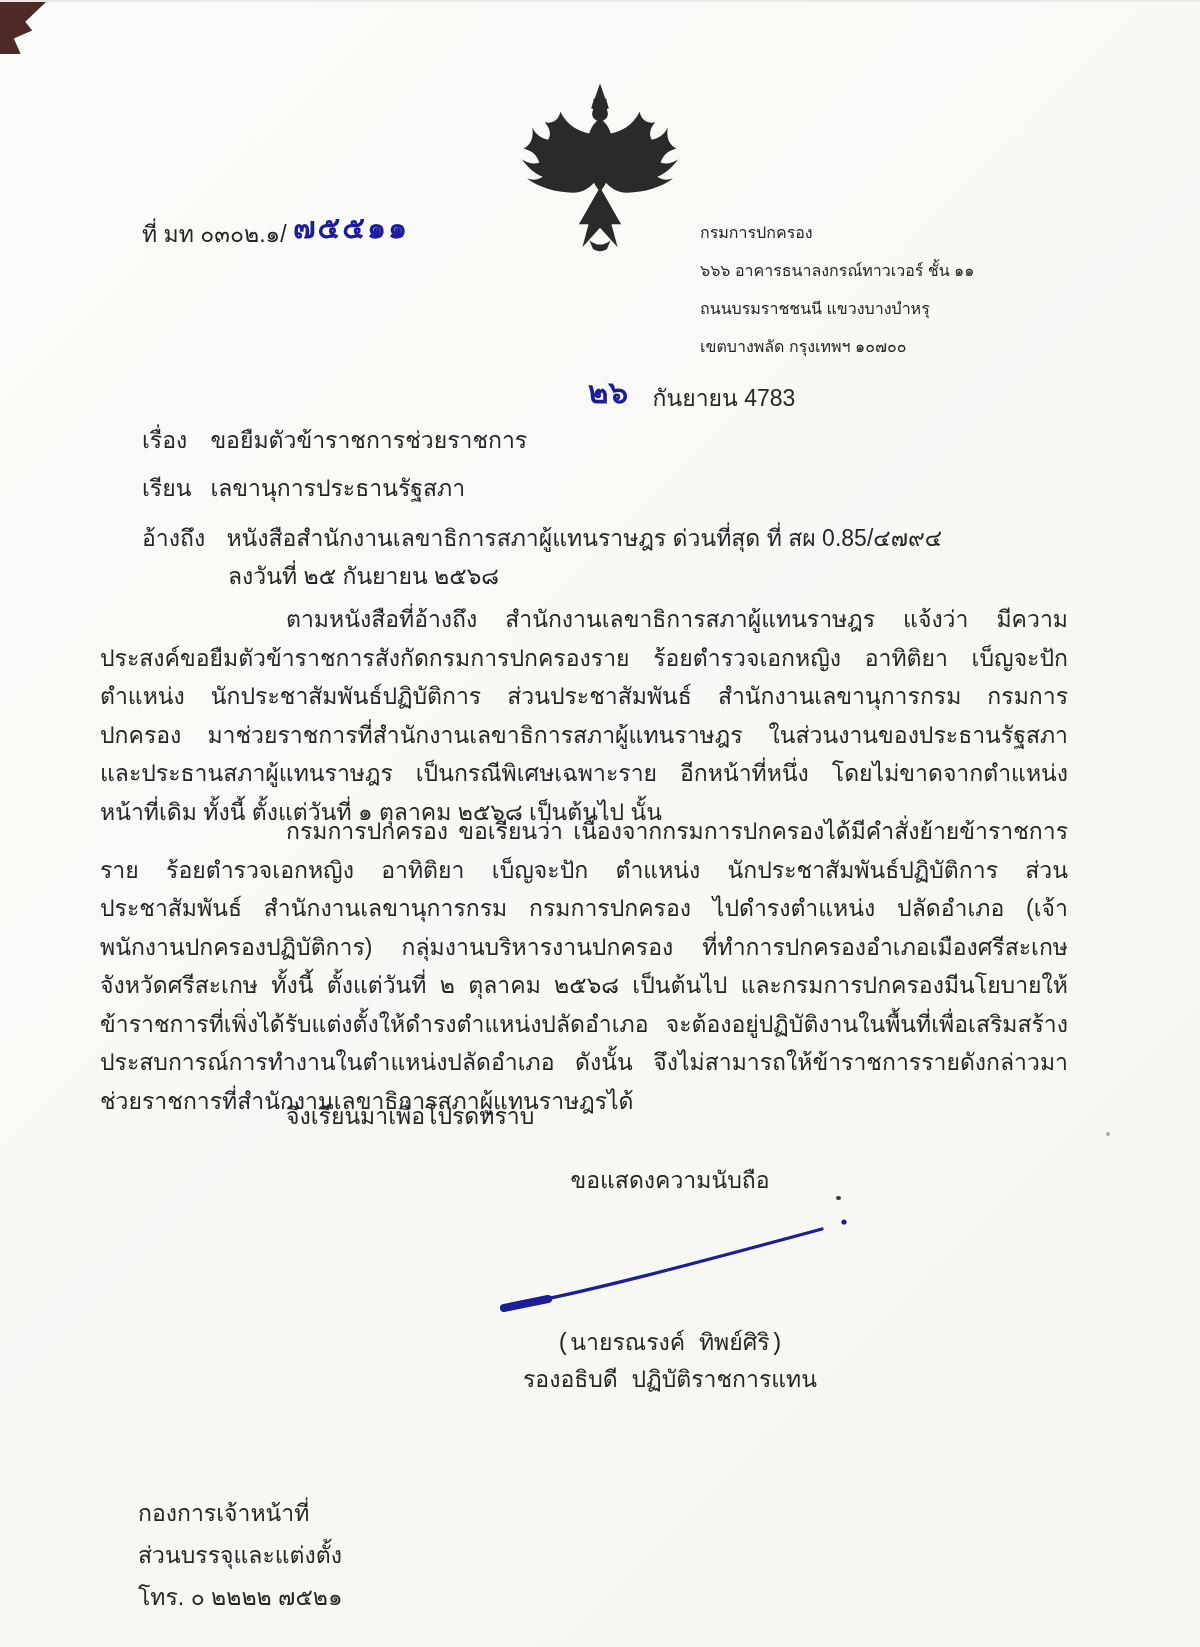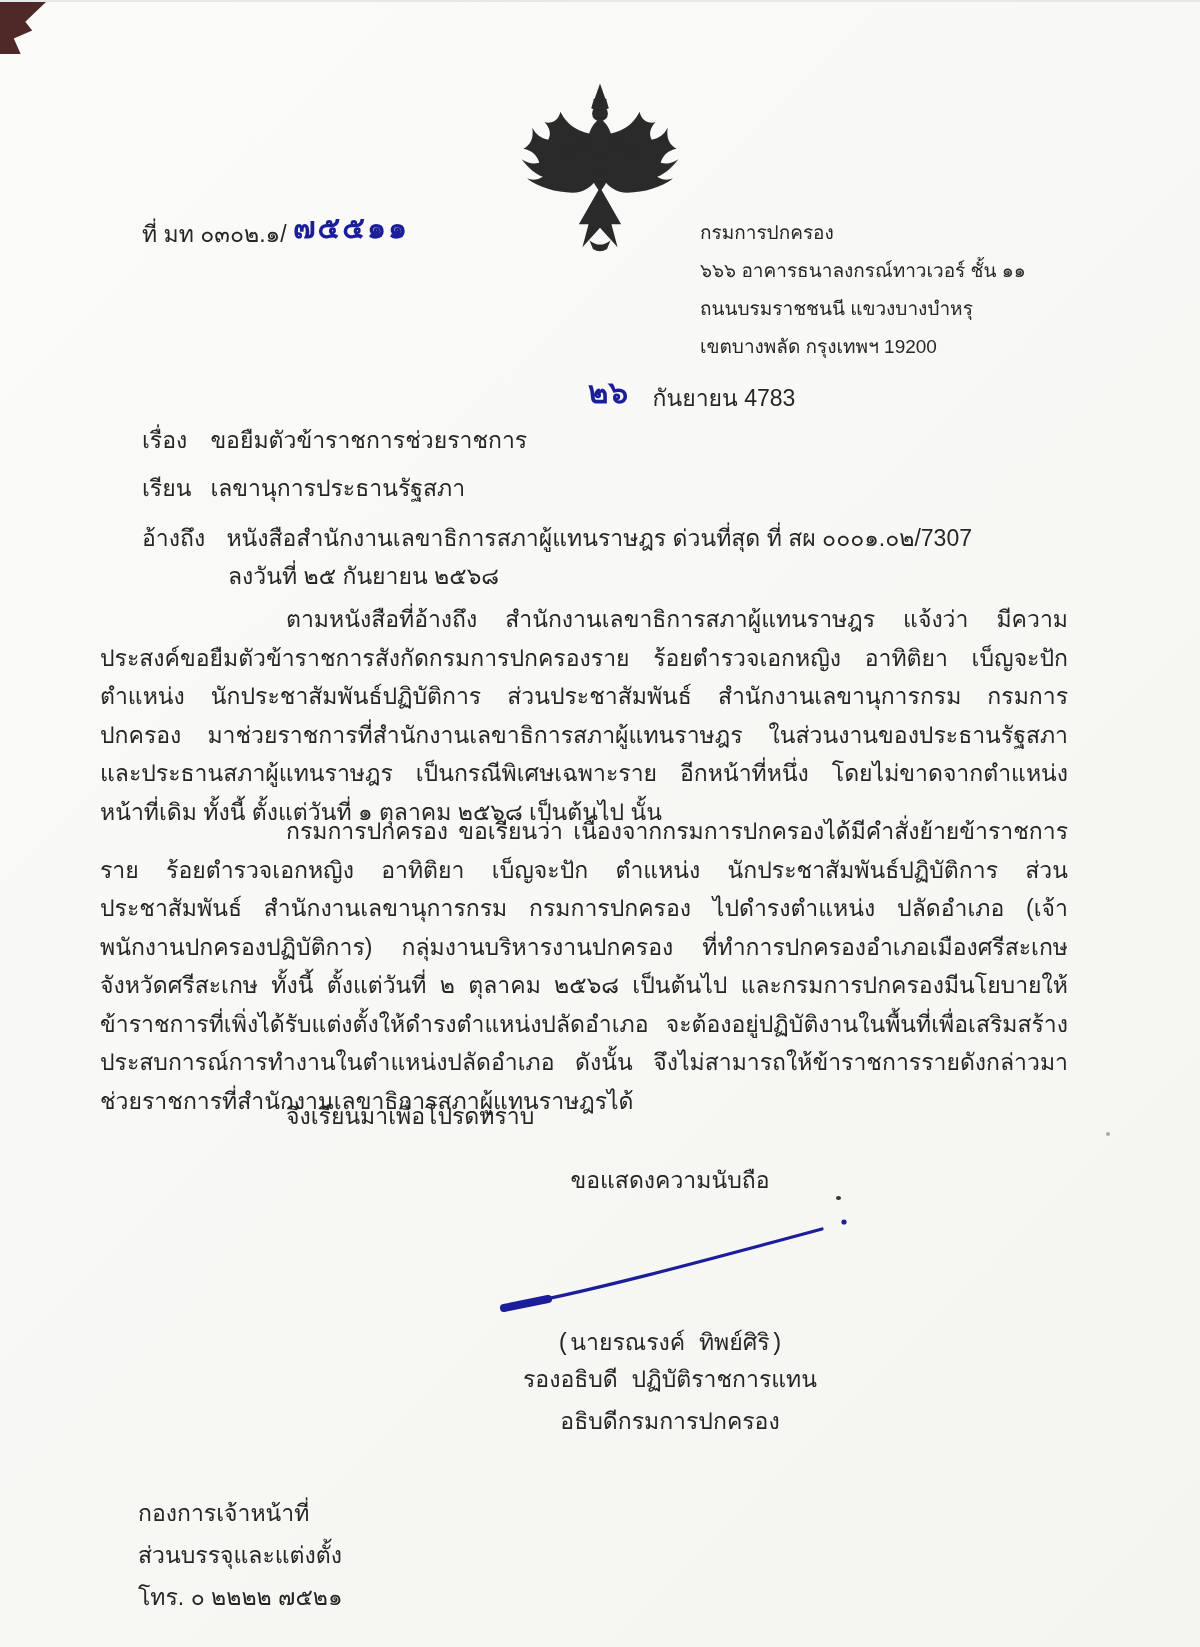--- a/index.html
+++ b/index.html
@@ -19,21 +19,21 @@
     width: 46px; height: 52px;
     background: #401716;
     clip-path: polygon(0 0, 100% 0, 55% 38%, 70% 55%, 30% 70%, 45% 100%, 0 100%);
     opacity: .92;
   }
   .ink { color: #262626; }
   .hand { color: #1c1d9a; font-weight: bold; }
   .ref-line { position: absolute; left: 142px; top: 206px; font-size: 23px; }
   .ref-line .hand-no { font-size: 30px; letter-spacing: 2px; position: relative; top: -4px; }
   .emblem { position: absolute; left: 512px; top: 78px; }
-  .sender { position: absolute; left: 700px; top: 212px; font-size: 19px; line-height: 38px; }
+  .sender { position: absolute; left: 700px; top: 212px; font-size: 16px; line-height: 38px; }
   .date-line { position: absolute; left: 588px; top: 368px; font-size: 23px; }
   .date-line .hand-day { font-size: 31px; margin-right: 18px; position: relative; top: -3px; }
   .meta { position: absolute; left: 142px; font-size: 23px; }
   .meta .label { display: inline-block; min-width: 62px; }
   .subject-line { top: 420px; }
   .to-line { top: 468px; }
   .refto-line { top: 518px; }
   .refto-line .label { min-width: 78px; }
   .refto-line2 { top: 556px; left: 228px; }
   .body-par {
@@ -79,58 +79,57 @@
 
   <div class="ref-line">
     <span class="ink">ที่ มท ๐๓๐๒.๑/</span>
     <span class="hand hand-no">๗๕๕๑๑</span>
   </div>
 
   <div class="sender">
     <div>กรมการปกครอง</div>
     <div>๖๖๖ อาคารธนาลงกรณ์ทาวเวอร์ ชั้น ๑๑</div>
     <div>ถนนบรมราชชนนี แขวงบางบำหรุ</div>
-    <div>เขตบางพลัด กรุงเทพฯ 19200</div>
+    <div>เขตบางพลัด กรุงเทพฯ ๑๐๗๐๐</div>
   </div>
 
   <div class="date-line">
     <span class="hand hand-day">๒๖</span>
     <span class="ink">กันยายน 4783</span>
   </div>
 
   <div class="meta subject-line">
     <span class="label">เรื่อง</span>
     <span>ขอยืมตัวข้าราชการช่วยราชการ</span>
   </div>
 
   <div class="meta to-line">
     <span class="label">เรียน</span>
     <span>เลขานุการประธานรัฐสภา</span>
   </div>
 
   <div class="meta refto-line">
     <span class="label">อ้างถึง</span>
-    <span>หนังสือสำนักงานเลขาธิการสภาผู้แทนราษฎร ด่วนที่สุด ที่ สผ ๐๐๐๑.๐๒/7307</span>
+    <span>หนังสือสำนักงานเลขาธิการสภาผู้แทนราษฎร ด่วนที่สุด ที่ สผ 0.85/๔๗๙๔</span>
   </div>
   <div class="meta refto-line2">ลงวันที่ ๒๕ กันยายน ๒๕๖๘</div>
 
   <div class="body-par par1">ตามหนังสือที่อ้างถึง สำนักงานเลขาธิการสภาผู้แทนราษฎร แจ้งว่า มีความประสงค์ขอยืมตัวข้าราชการสังกัดกรมการปกครองราย ร้อยตำรวจเอกหญิง อาทิติยา เบ็ญจะปัก ตำแหน่ง นักประชาสัมพันธ์ปฏิบัติการ ส่วนประชาสัมพันธ์ สำนักงานเลขานุการกรม กรมการปกครอง มาช่วยราชการที่สำนักงานเลขาธิการสภาผู้แทนราษฎร ในส่วนงานของประธานรัฐสภาและประธานสภาผู้แทนราษฎร เป็นกรณีพิเศษเฉพาะราย อีกหน้าที่หนึ่ง โดยไม่ขาดจากตำแหน่งหน้าที่เดิม ทั้งนี้ ตั้งแต่วันที่ ๑ ตุลาคม ๒๕๖๘ เป็นต้นไป นั้น</div>
   <div class="body-par par2">กรมการปกครอง ขอเรียนว่า เนื่องจากกรมการปกครองได้มีคำสั่งย้ายข้าราชการราย ร้อยตำรวจเอกหญิง อาทิติยา เบ็ญจะปัก ตำแหน่ง นักประชาสัมพันธ์ปฏิบัติการ ส่วนประชาสัมพันธ์ สำนักงานเลขานุการกรม กรมการปกครอง ไปดำรงตำแหน่ง ปลัดอำเภอ (เจ้าพนักงานปกครองปฏิบัติการ) กลุ่มงานบริหารงานปกครอง ที่ทำการปกครองอำเภอเมืองศรีสะเกษ จังหวัดศรีสะเกษ ทั้งนี้ ตั้งแต่วันที่ ๒ ตุลาคม ๒๕๖๘ เป็นต้นไป และกรมการปกครองมีนโยบายให้ข้าราชการที่เพิ่งได้รับแต่งตั้งให้ดำรงตำแหน่งปลัดอำเภอ จะต้องอยู่ปฏิบัติงานในพื้นที่เพื่อเสริมสร้างประสบการณ์การทำงานในตำแหน่งปลัดอำเภอ ดังนั้น จึงไม่สามารถให้ข้าราชการรายดังกล่าวมาช่วยราชการที่สำนักงานเลขาธิการสภาผู้แทนราษฎรได้</div>
   <div class="closing">จึงเรียนมาเพื่อโปรดทราบ</div>
 
   <div class="sign-block">
     <div class="salutation">ขอแสดงความนับถือ</div>
     <svg class="signature-svg" width="400" height="120" viewBox="0 0 400 120">
       <path d="M40 104 C110 92 230 60 352 27" stroke="#1c1d9a" stroke-width="3.2" fill="none" stroke-linecap="round"></path>
       <path d="M34 106 L78 97" stroke="#1c1d9a" stroke-width="8" fill="none" stroke-linecap="round"></path>
       <circle cx="374" cy="20" r="2.6" fill="#1c1d9a"></circle>
     </svg>
     <div class="sign-name">(นายรณรงค์ ทิพย์ศิริ)</div>
     <div class="sign-title">รองอธิบดี ปฏิบัติราชการแทน</div>
-    <div class="sign-title">อธิบดีกรมการปกครอง</div>
   </div>
 
   <div class="footer">
     <div>กองการเจ้าหน้าที่</div>
     <div>ส่วนบรรจุและแต่งตั้ง</div>
     <div>โทร. ๐ ๒๒๒๒ ๗๕๒๑</div>
   </div>
 
   <div class="speck1"></div>
   <div class="speck2"></div>

